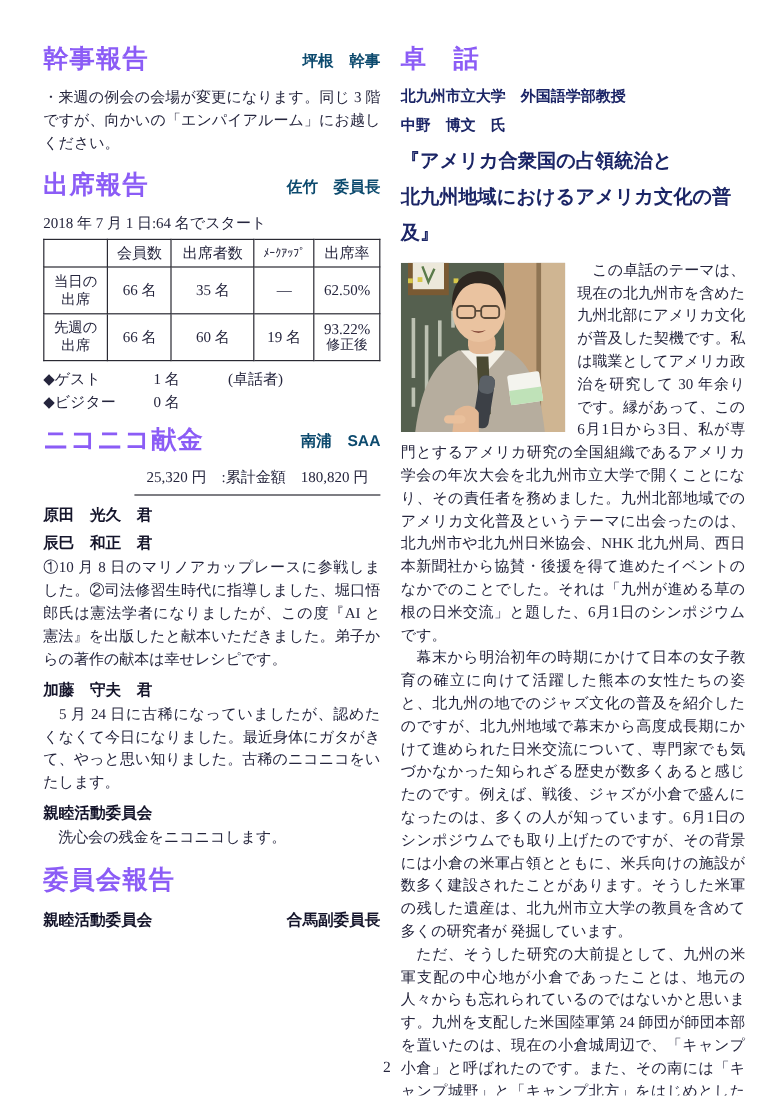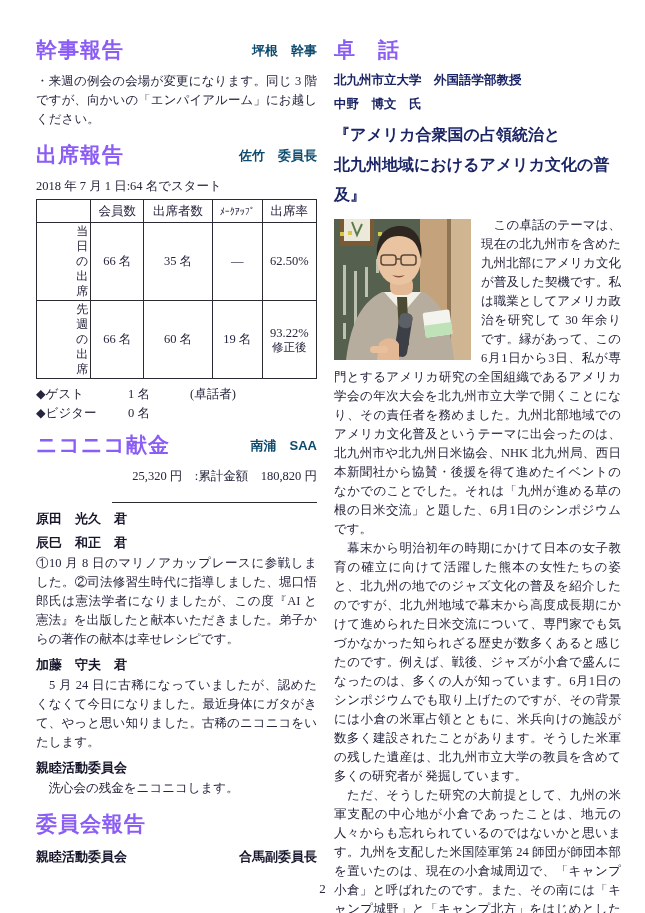--- a/index.html
+++ b/index.html
@@ -23,28 +23,28 @@
   .body-text{font-size:12.5px;line-height:19px;text-align:justify;margin:0;} .mt10{margin-top:10px;} .mt14{margin-top:14px;}
   .date-line{font-size:12.5px;line-height:18px;margin:2px 0 4px 0;}
   table.att{border-collapse:collapse;width:100%;margin:2px 0 6px 0;}
   table.att th,table.att td{
     border:1.4px solid #2a2a33;text-align:center;vertical-align:middle;
     font-size:12.5px;font-weight:normal;padding:1px 2px;color:#25253d;
   }
   table.att th{height:20px;}
   table.att td{height:36px;}
   table.att .makeup-h{font-size:10px;}
-  table.att .row-label{font-size:12px;line-height:15px;width:19%;padding-left:39px;}
+  table.att .row-label{font-size:12px;line-height:15px;width:19%;}
   .rate-note{display:block;font-size:11.5px;line-height:13px;}
   .note-line{display:flex;font-size:12.5px;line-height:19px;}
   .note-line .nl-label{width:92px;}
   .note-line .nl-count{width:62px;}
   .amount-line{
-    display:block;margin:4px 0 2px auto;width:73%;text-align:right;
-    border-bottom:1.3px solid #2a2a33;font-size:12.5px;line-height:19px;padding-bottom:16px;
+    display:block;margin:4px 0 2px auto;width:73%;text-align:center;
+    border-bottom:1.3px solid #2a2a33;font-size:12.5px;line-height:19px;padding-bottom:4px;
   }
   .entry-name{
     font-family:"Liberation Sans","DejaVu Sans",sans-serif;
     font-weight:bold;font-size:13px;color:#15152b;margin:8px 0 3px 0;line-height:16px;
   }
   .sub-row{display:flex;justify-content:space-between;margin:12px 0 6px 0;}
   .sub-row span{
     font-family:"Liberation Sans","DejaVu Sans",sans-serif;
     font-weight:bold;font-size:13px;color:#15152b;
   }

